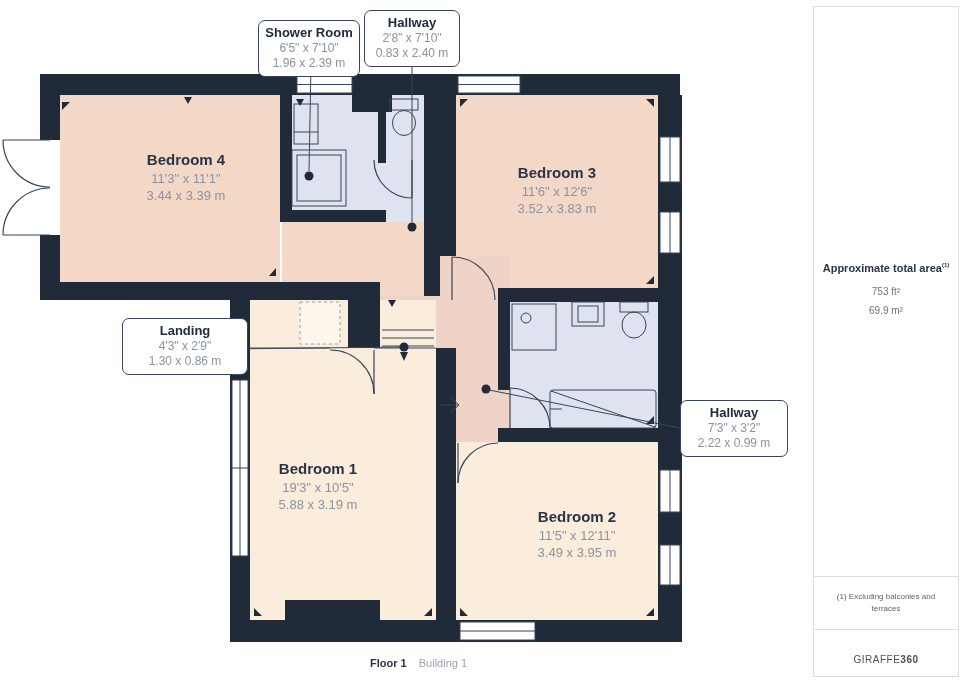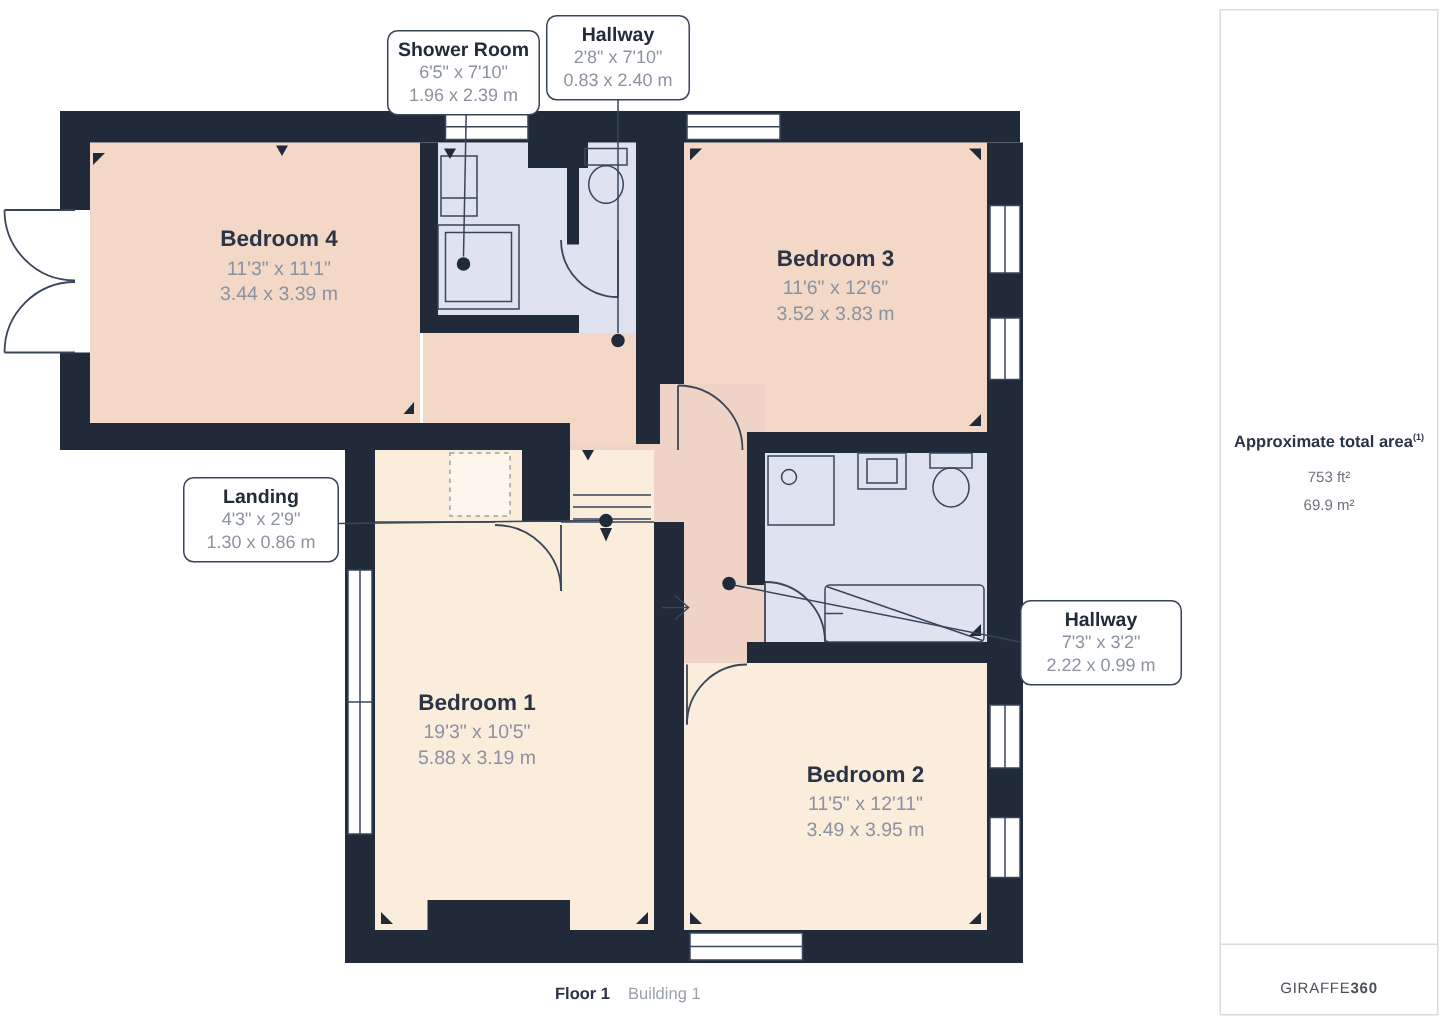--- a/index.html
+++ b/index.html
@@ -229,21 +229,21 @@
   <div class="callout" style="left:258px;top:20px;width:102px;">
     <div class="co-title">Shower Room</div>
     <div class="co-dim">6'5" x 7'10"</div>
     <div class="co-dim">1.96 x 2.39 m</div>
   </div>
   <div class="callout" style="left:364px;top:10px;width:96px;">
     <div class="co-title">Hallway</div>
     <div class="co-dim">2'8" x 7'10"</div>
     <div class="co-dim">0.83 x 2.40 m</div>
   </div>
-  <div class="callout" style="left:122px;top:318px;width:104px;">
+  <div class="callout" style="left:122px;top:318px;width:126px;">
     <div class="co-title">Landing</div>
     <div class="co-dim">4'3" x 2'9"</div>
     <div class="co-dim">1.30 x 0.86 m</div>
   </div>
   <div class="callout" style="left:680px;top:400px;width:108px;">
     <div class="co-title">Hallway</div>
     <div class="co-dim">7'3" x 3'2"</div>
     <div class="co-dim">2.22 x 0.99 m</div>
   </div>
 
@@ -255,20 +255,21 @@
   <aside class="sidebar">
     <div class="sb-area">
       <div class="sb-area-label">
         <span>Approximate total area</span><sup>(1)</sup>
       </div>
       <div class="sb-area-val">
         <div>753 ft²</div>
         <div>69.9 m²</div>
       </div>
     </div>
+    <div class="sb-note">(1) Excluding balconies and terraces</div>
     <div class="sb-disc">
       <div class="sb-brand">
         <span>GIRAFFE</span><b>360</b>
       </div>
     </div>
   </aside>
 
 </div>
 
 </body></html>

